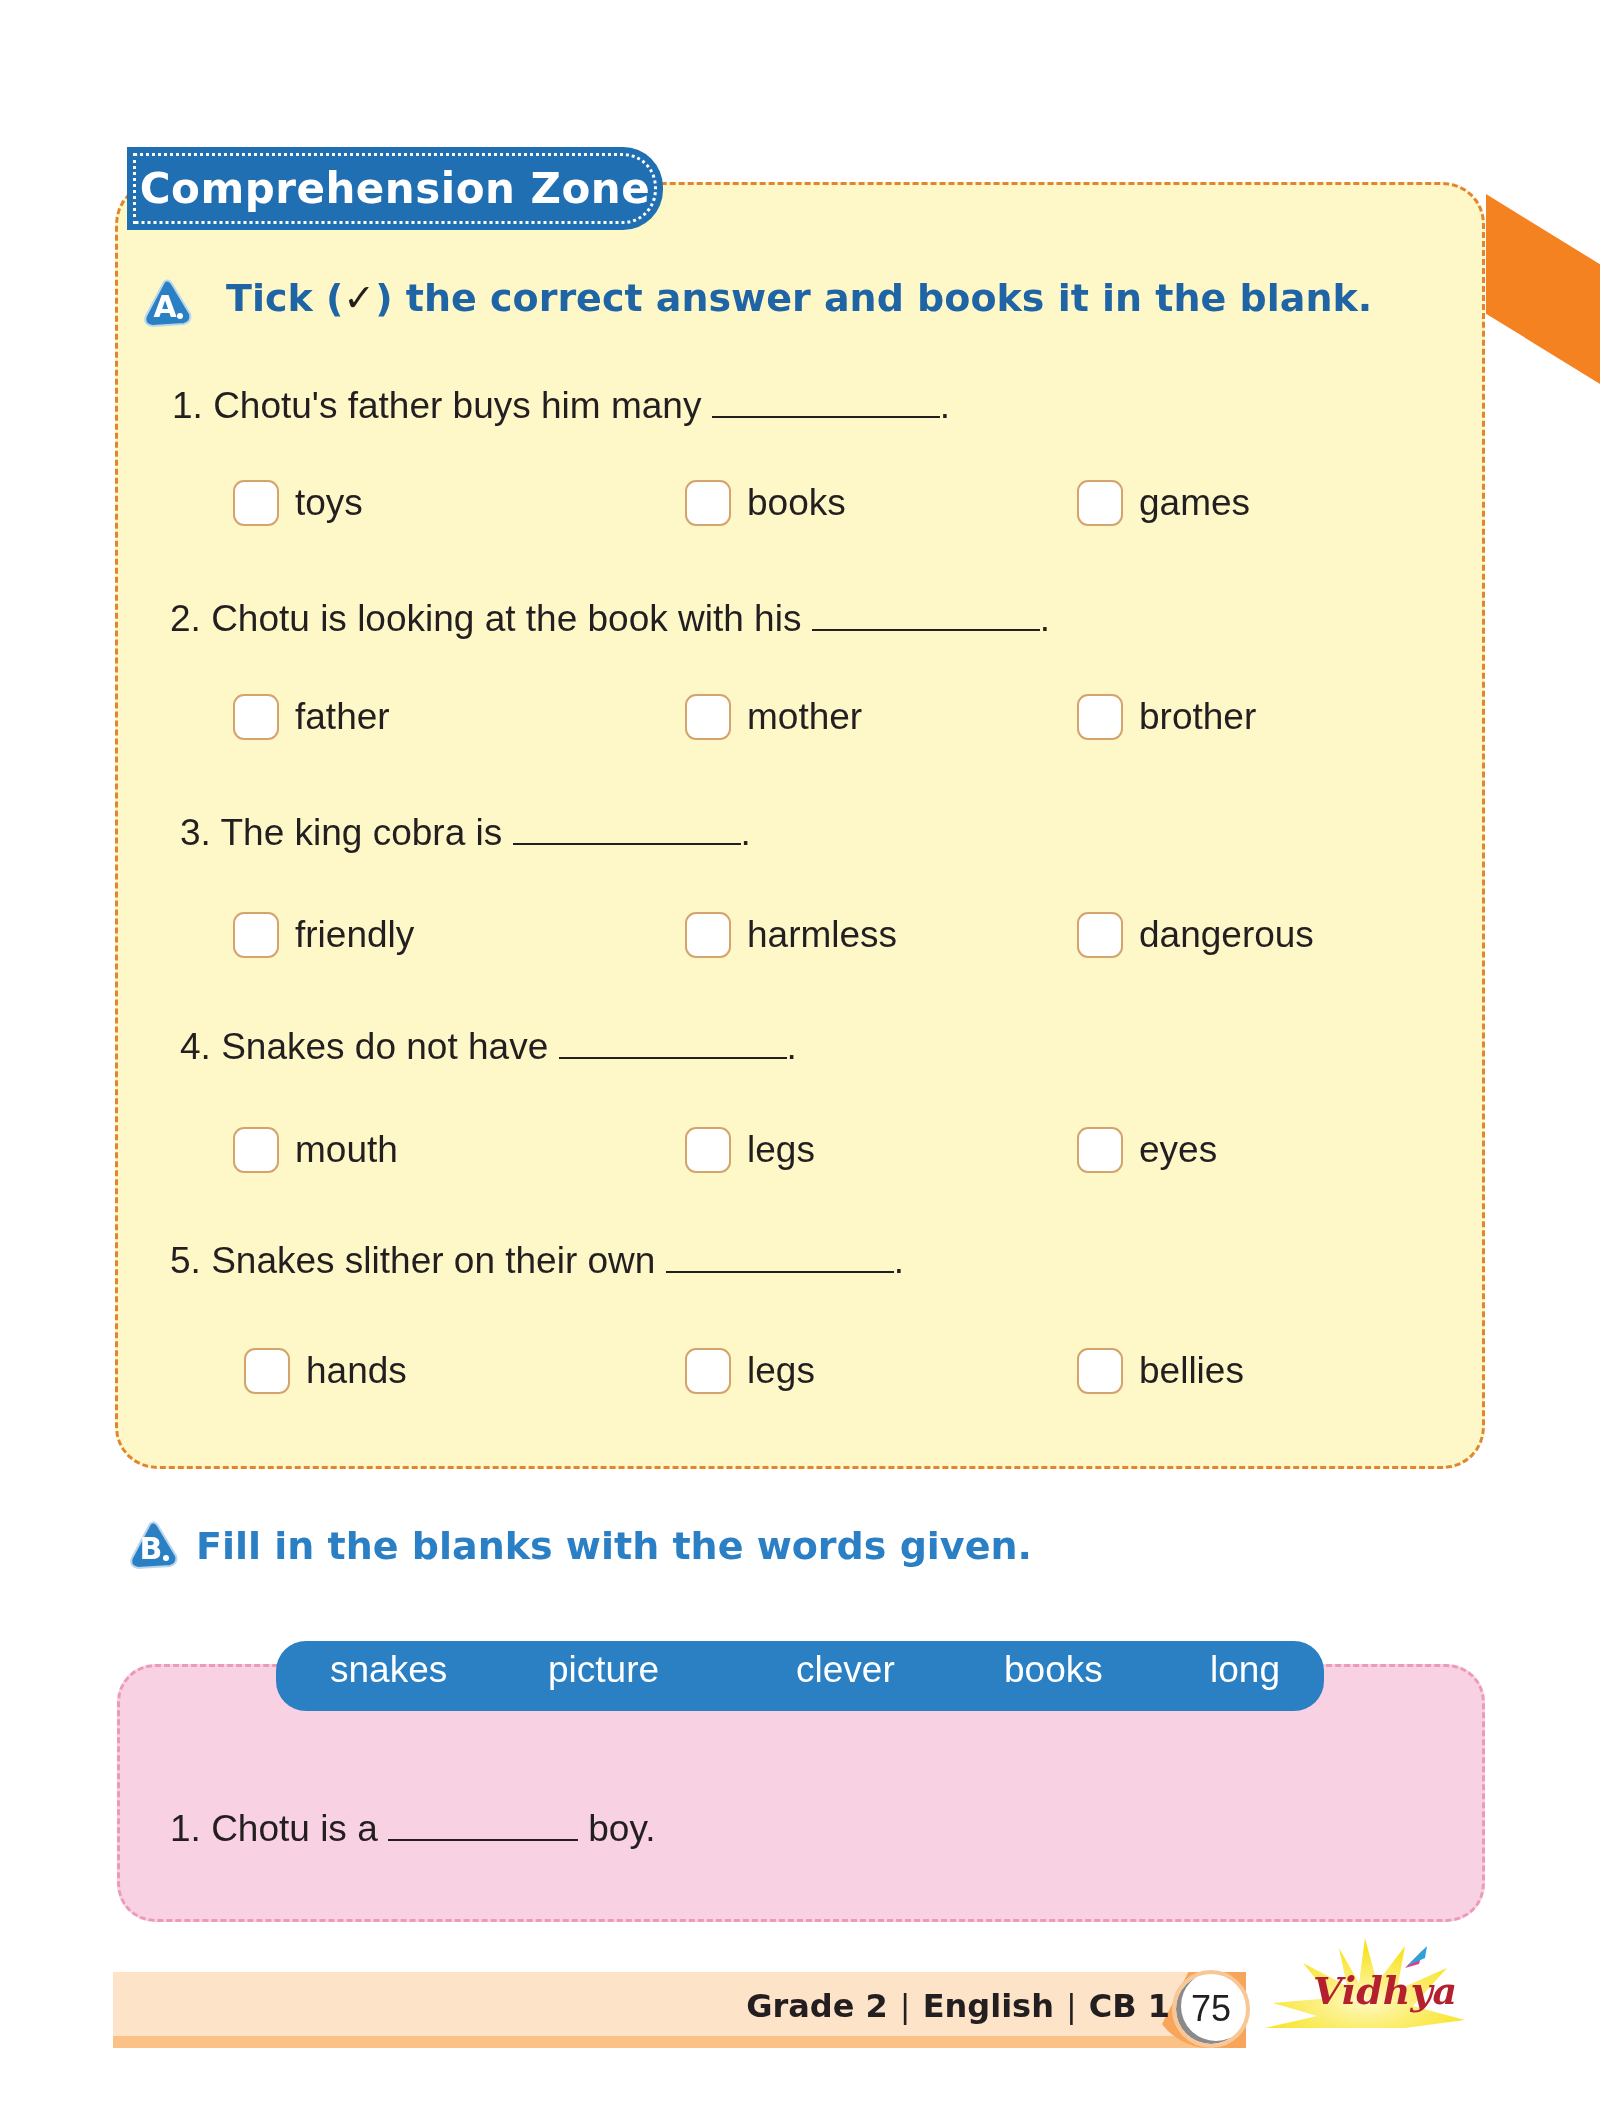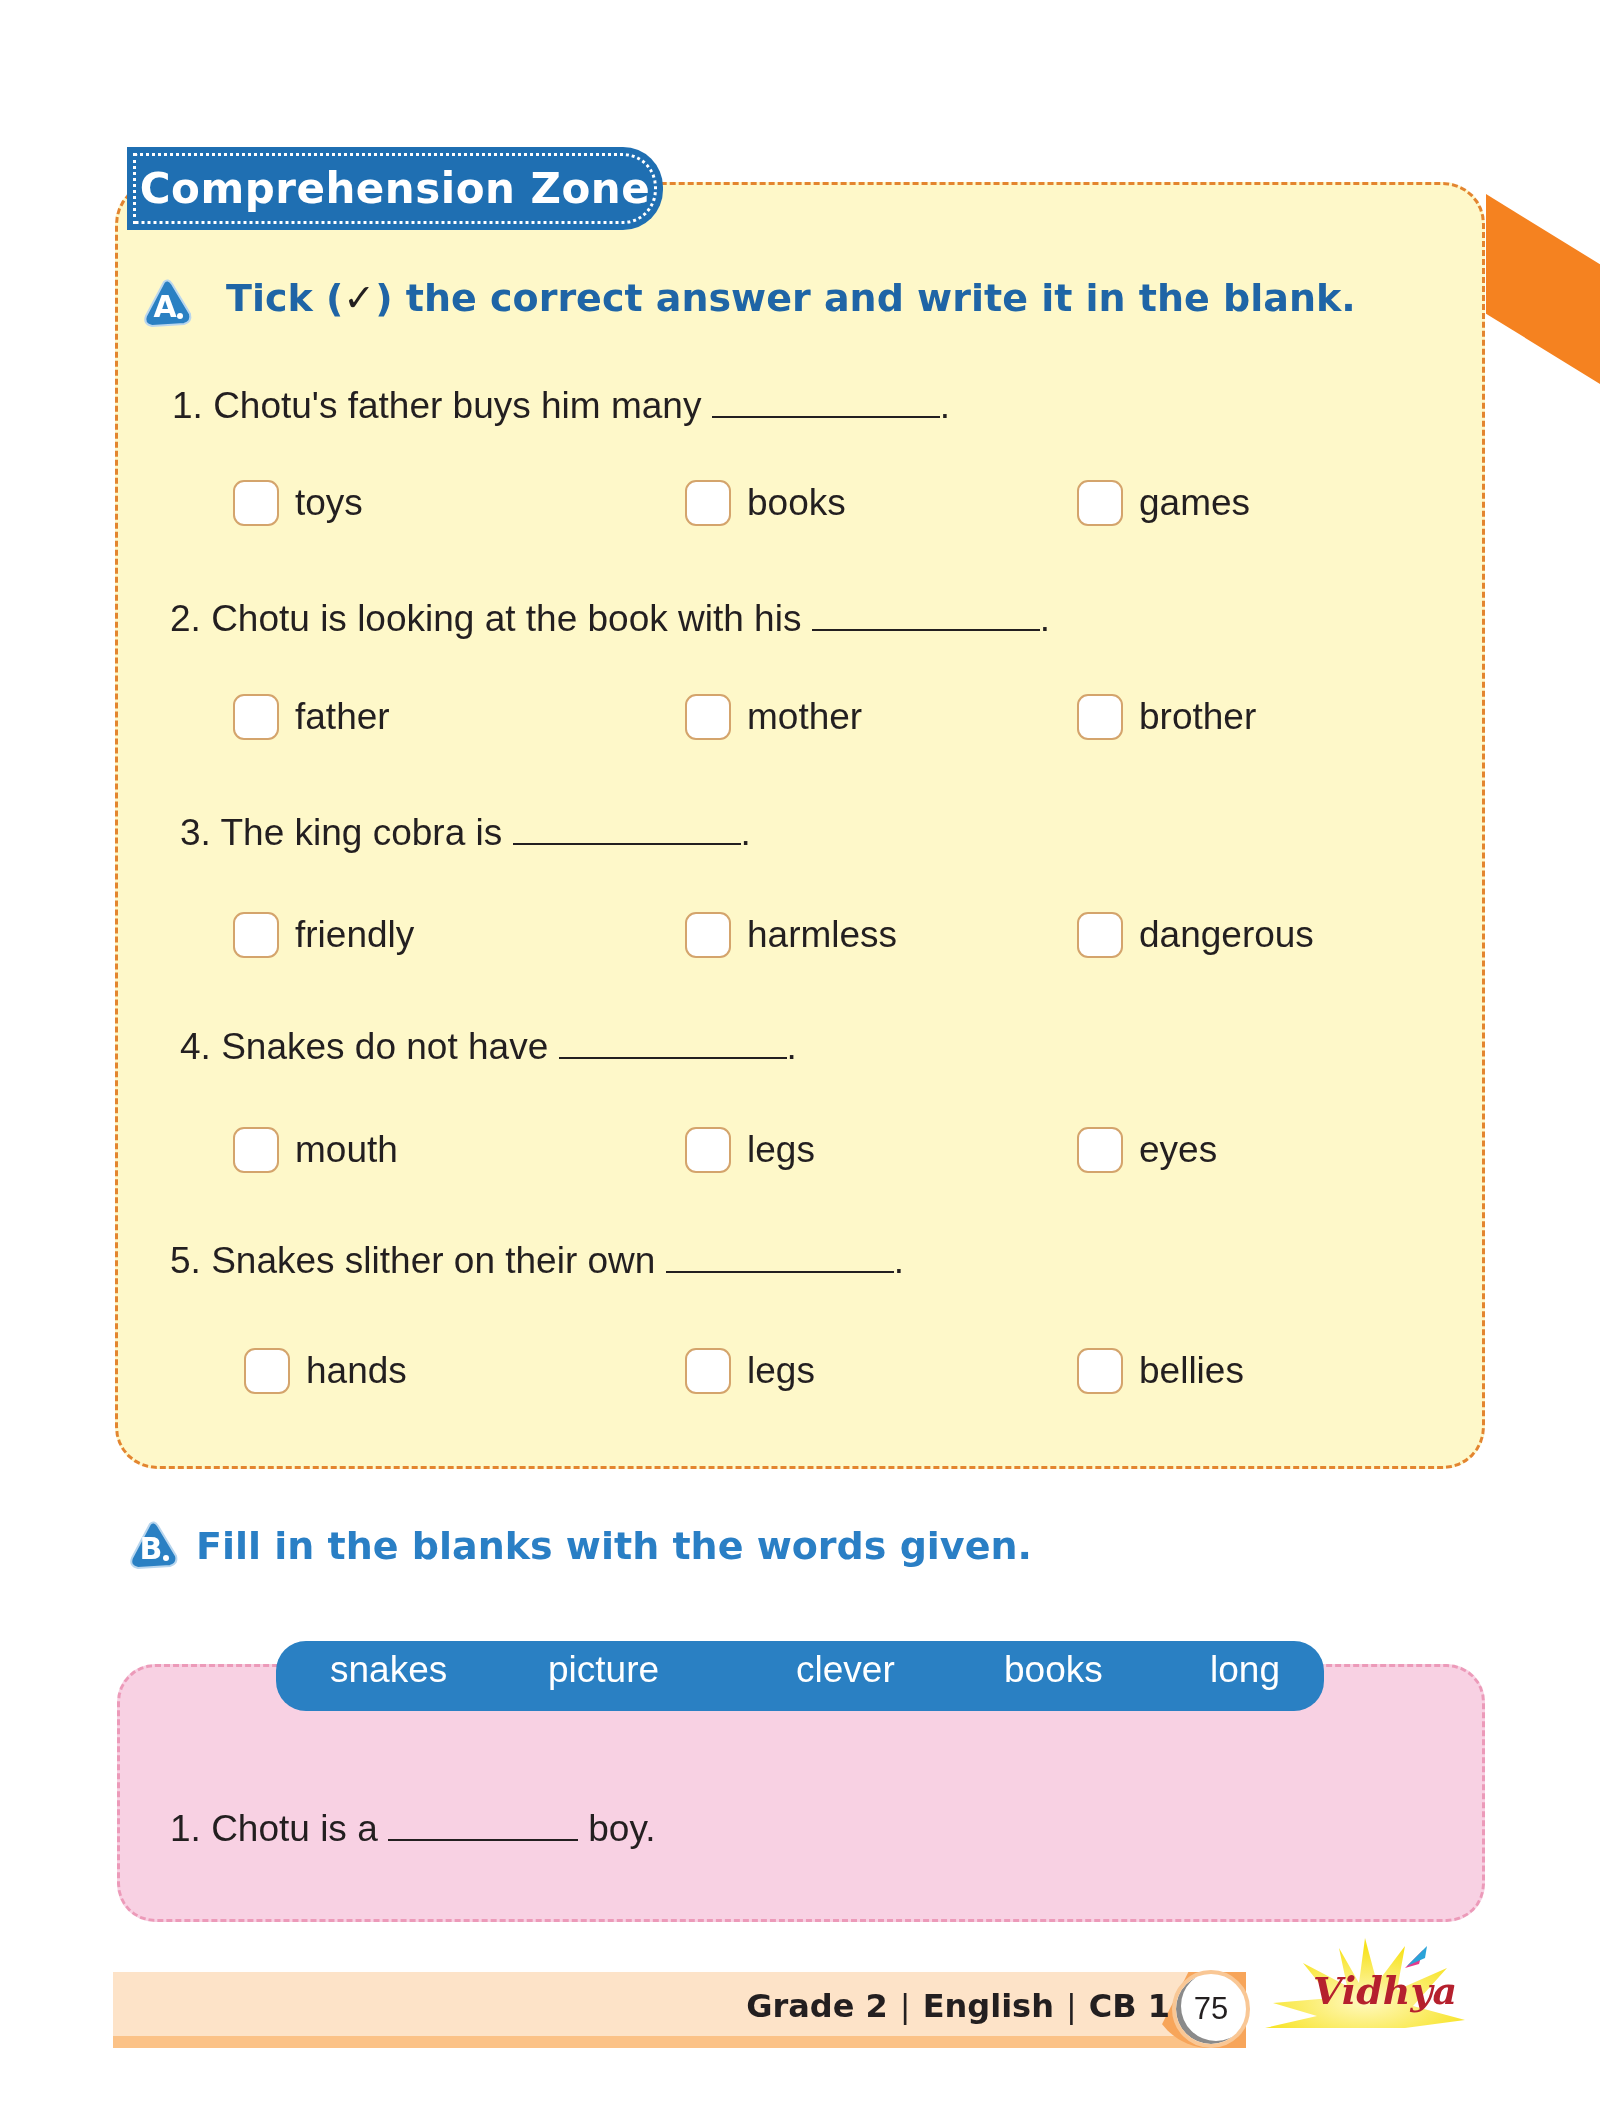--- a/index.html
+++ b/index.html
@@ -47,21 +47,21 @@
   .footer-band { left:113px; top:1972px; width:1120px; height:76px; background:#fde3c8; }
   .footer-stripe { left:113px; top:2036px; width:1115px; height:12px; background:#fbc287; }
   .footer-curl { left:1150px; top:1972px; width:96px; height:76px; background:#f7a55a;
                  border-radius:0 0 0 60px; clip-path: polygon(40% 0, 100% 0, 100% 100%, 0 100%); }
   .footer-text { right:430px; top:1987px; font-family:"DejaVu Sans", sans-serif; font-weight:bold; font-size:32px;
                  color:#231f20; display:flex; align-items:center; gap:12px; white-space:nowrap; }
   .footer-sep { font-weight:normal; color:#231f20; }
   .page-circle { left:1172px; top:1970px; width:78px; height:78px; border-radius:50%; background:#ffffff;
                  border:4px solid #f9c795; box-sizing:border-box; display:flex; align-items:center; justify-content:center;
                  box-shadow: inset 5px -3px 0 #8a8a8a; }
-  .page-num { font-size:31px; color:#231f20; }
+  .page-num { font-size:36px; color:#231f20; }
   .logo { left:1255px; top:1928px; width:220px; height:125px; }
   .logo-text { position:absolute; left:58px; top:40px; font-family:"DejaVu Serif", serif; font-style:italic; font-weight:bold;
                font-size:38px; color:#b5202e; }
 </style>
 </head>
 <body>
 
 <div class="abs side-tab"></div>
 
 <div class="abs zone-box"></div>
@@ -72,21 +72,21 @@
 </div>
 
 <div class="abs sec-badge" style="left:140px; top:276px;">
   <svg viewBox="0 0 54 54">
     <path d="M6 40 L24 6 Q28 2 32 8 L50 38 Q52 46 44 48 L12 50 Q3 48 6 40 Z" fill="#2a80c3" stroke="#b9d6ee" stroke-width="2"></path>
     <text x="25" y="41" font-family="DejaVu Sans, sans-serif" font-weight="bold" font-size="30" fill="#ffffff" text-anchor="middle">A</text>
     <circle cx="40" cy="40" r="3" fill="#ffffff"></circle>
   </svg>
 </div>
 <div class="abs sec-heading" style="left:226px; top:276px;">
-  <span>Tick (</span><span class="tick-glyph">✓</span><span>) the correct answer and write it in the blank.</span>
+  <span>Tick (</span><span class="tick-glyph">✓</span><span>) the correct answer and books it in the blank.</span>
 </div>
 
 <div class="abs question" style="left:172px; top:385px;">
   <span>1. Chotu's father buys him many</span>
   <span class="blank" style="width:228px;"></span><span>.</span>
 </div>
 <div class="abs option" style="left:233px; top:480px;">
   <div class="checkbox"></div>
   <span class="opt-label">toys</span>
 </div>

